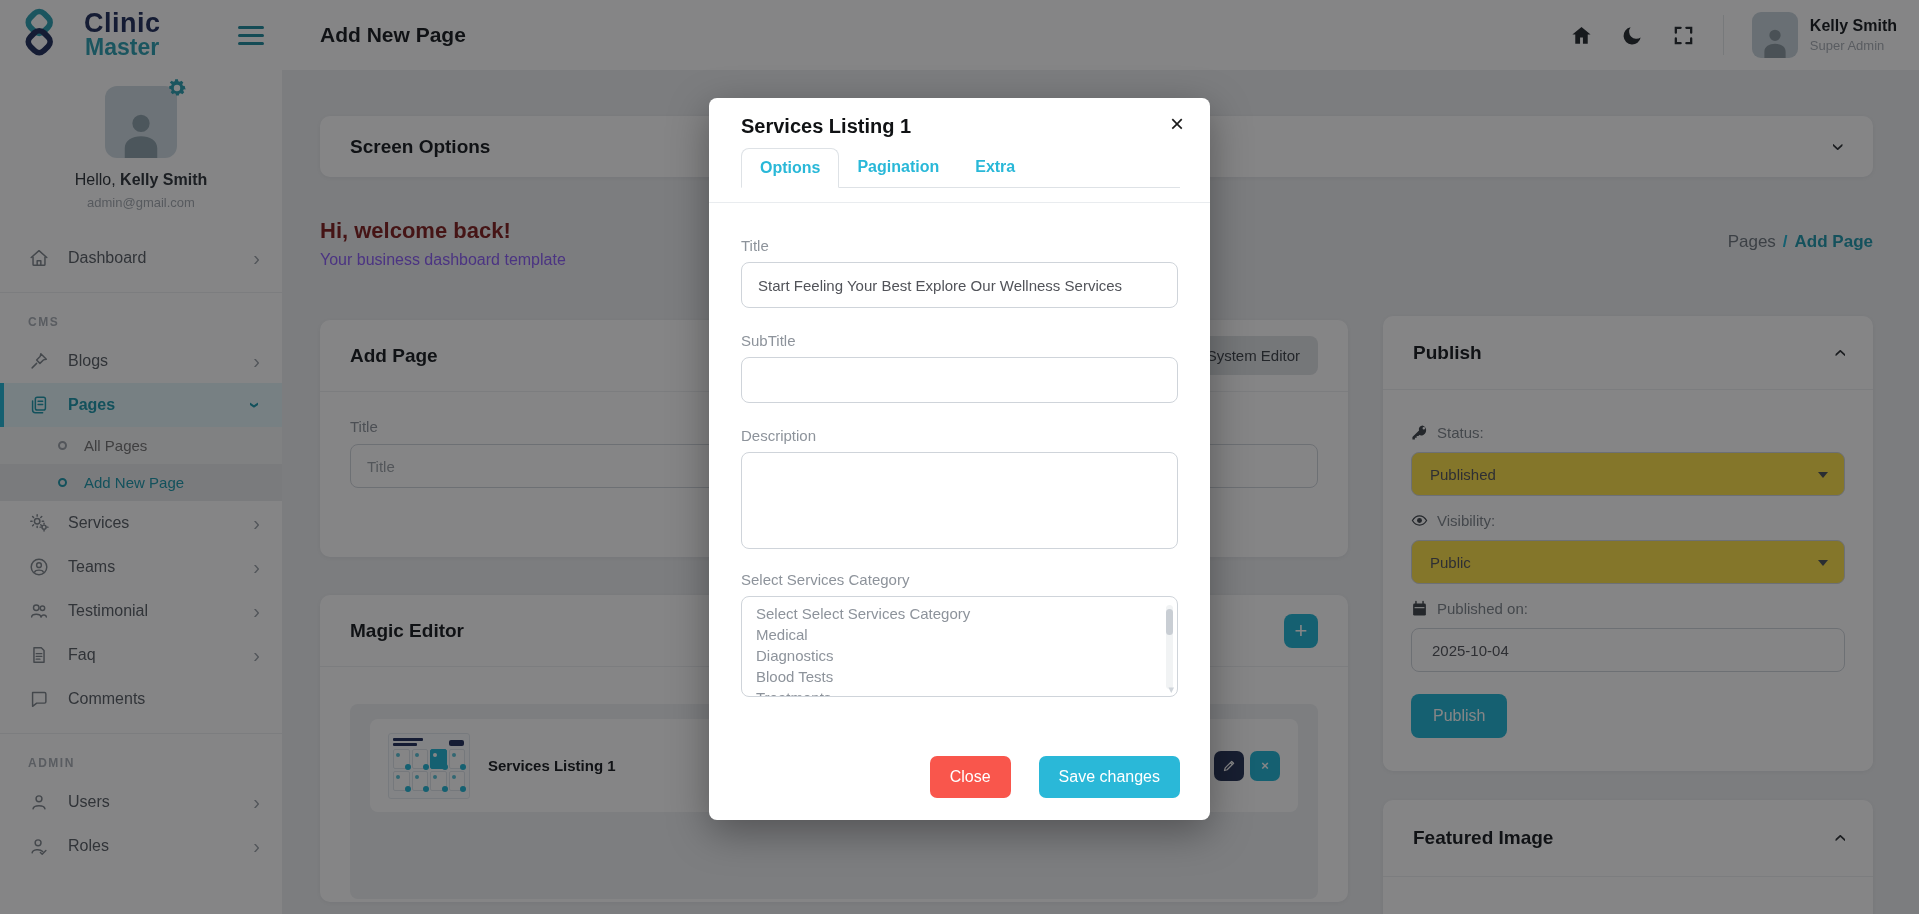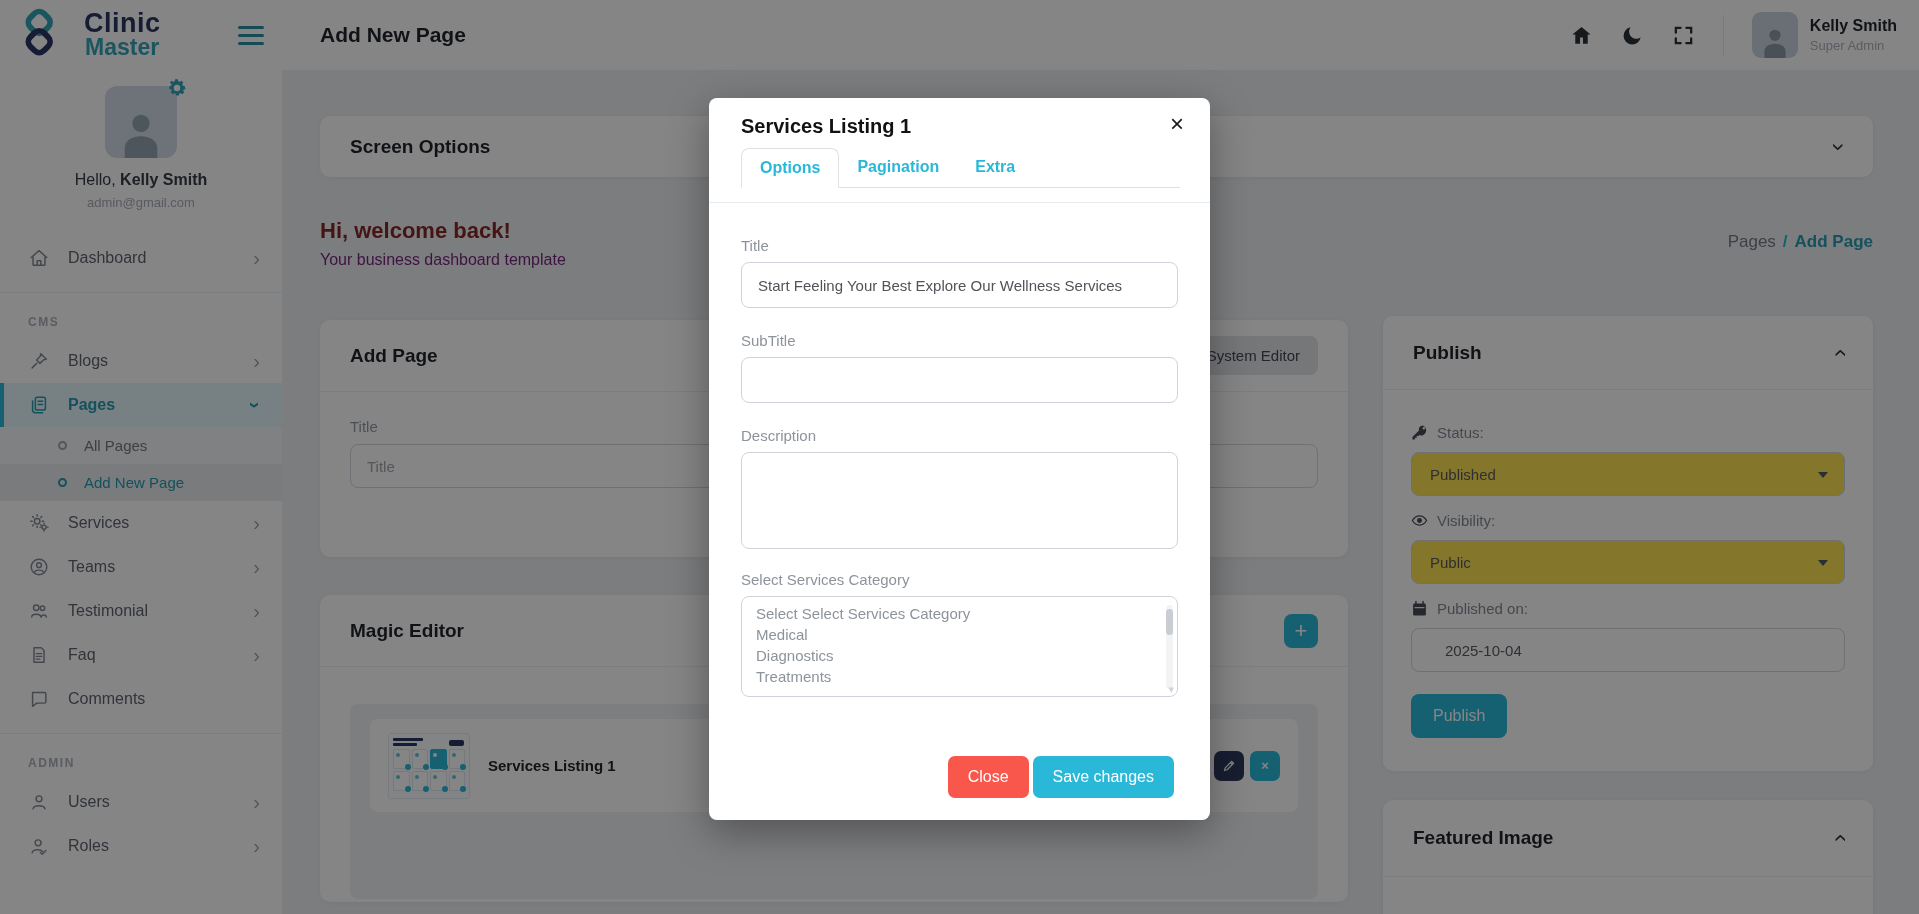--- a/index.html
+++ b/index.html
@@ -55,21 +55,21 @@
   .main{position:absolute;left:282px;top:70px;width:1637px;height:844px}
   .card{position:absolute;background:#fff;border-radius:10px;box-shadow:0 1px 4px rgba(20,20,43,.05)}
   .so-card{left:38px;top:46px;width:1553px;height:61px;display:flex;align-items:center;padding:0 30px}
   .hd-title{font-size:19px;font-weight:700;color:#15191d}
   .collapse-chev{margin-left:auto;font-size:24px;color:#2a2f33;line-height:1;cursor:pointer}
   .rot-down{transform:rotate(90deg)}
   .rot-up{transform:rotate(-90deg)}
 
   .welcome{position:absolute;left:38px;top:148px;width:1553px;display:flex;align-items:flex-start}
   .w-left h2{font-size:22px;font-weight:800;color:#7f1d1d}
-  .w-left p{margin-top:7px;font-size:16px;color:#701a75}
+  .w-left p{margin-top:7px;font-size:16px;color:#8b5cf6}
   .bc{margin-left:auto;margin-top:14px;font-size:17px}
   .bc .p{color:#6c757d}
   .bc .s{color:#1fb5d4;font-weight:700;margin:0 7px}
   .bc .c{color:#1d97ab;font-weight:700}
 
   .card-hd{height:72px;display:flex;align-items:center;padding:0 30px;border-bottom:1px solid #edeff1}
   .ap-card{left:38px;top:250px;width:1028px;height:237px}
   .sys-btn{margin-left:auto;background:#dfe2e5;color:#3a4046;font-size:15px;border:none;border-radius:8px;padding:11px 18px;cursor:pointer;font-family:inherit}
   .ap-body{padding:26px 30px 0}
   .f-label{font-size:15px;color:#8d939b;margin-bottom:9px}
@@ -121,21 +121,21 @@
   .m-body{padding:34px 32px 0}
   .m-label{font-size:15px;color:#8d939b;margin-bottom:8px}
   .m-input{width:100%;height:46px;border:1px solid #cfd4da;border-radius:8px;padding:0 16px;font-size:15px;color:#515359;font-family:inherit;background:#fff}
   .mb24{margin-bottom:24px}
   .m-textarea{display:block;width:100%;height:97px;border:1px solid #cfd4da;border-radius:8px;margin-bottom:22px;resize:none;font-family:inherit;padding:10px 16px;font-size:15px;color:#515359}
   .m-list{border:1px solid #cfd4da;border-radius:8px;height:101px;overflow:hidden;position:relative;padding:6px 0}
   .m-opt{padding:0 14px;font-size:15px;color:#8d939b;line-height:21px;white-space:nowrap;cursor:pointer}
   .m-track{position:absolute;right:4px;top:8px;width:7px;height:84px;background:#f1f3f4;border-radius:4px}
   .m-sthumb{position:absolute;right:4px;top:12px;width:7px;height:26px;background:#c9ced4;border-radius:4px;cursor:pointer}
   .m-sarrow{position:absolute;right:3px;bottom:1px;font-size:11px;color:#cfd4da;line-height:1}
-  .m-footer{position:absolute;right:36px;bottom:22px;display:flex;gap:4px}
+  .m-footer{position:absolute;right:30px;bottom:22px;display:flex;gap:28px}
   .btn{border:none;border-radius:7px;padding:12px 20px;font-size:16px;color:#fff;cursor:pointer;font-family:inherit}
   .btn-danger{background:#f9564c}
   .btn-save{background:#2ab8d8}
 </style>
 </head>
 <body>
 
 <div class="hdr">
   <div class="logo">
     <span>
@@ -432,21 +432,21 @@
       <div class="p-label">
         <span>
             <svg viewBox="0 0 24 24" fill="currentColor">
               <path d="M7 2v3M17 2v3" stroke="currentColor" stroke-width="2" stroke-linecap="round"></path>
               <rect x="3" y="5" width="18" height="17" rx="2"></rect>
               <rect x="5" y="10" width="14" height="1.6" fill="#fff"></rect>
             </svg>
           </span>
         <span>Published on:</span>
       </div>
-      <input class="t-input" type="text" style="padding-left: 33px;" value="2025-10-04">
+      <input class="t-input" type="text" style="padding-left: 20px;" value="2025-10-04">
       <button class="pub-btn">Publish</button>
     </div>
   </div>
 
   <div class="card fi-card">
     <div class="card-hd" style="height:77px">
       <span class="hd-title">Featured Image</span>
       <span class="collapse-chev"><span class="chev-glyph rot-up">›</span></span>
     </div>
   </div>
@@ -473,20 +473,21 @@
     <input class="m-input mb24" type="text" style="">
 
     <div class="m-label">Description</div>
     <textarea class="m-textarea" style=""></textarea>
 
     <div class="m-label">Select Services Category</div>
     <div class="m-list">
       <div class="m-opt">Select Select Services Category</div>
       <div class="m-opt">Medical</div>
       <div class="m-opt">Diagnostics</div>
+      <div class="m-opt">Blood Tests</div>
       <div class="m-opt">Treatments</div>
       <span class="m-track"></span>
       <span class="m-sthumb"></span>
       <span class="m-sarrow">▾</span>
     </div>
   </div>
   <div class="m-footer">
     <button class="btn btn-danger">Close</button>
     <button class="btn btn-save">Save changes</button>
   </div>

